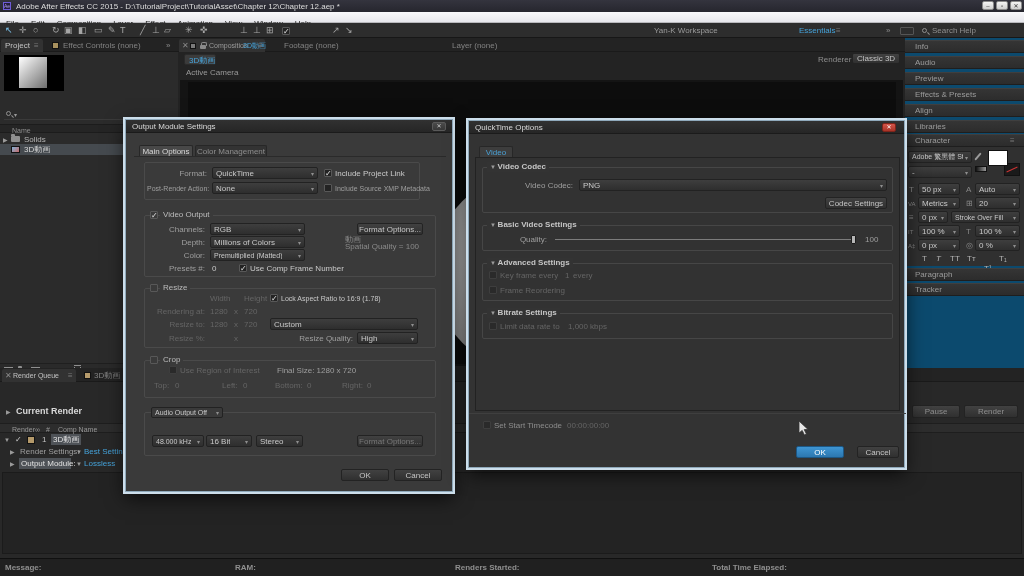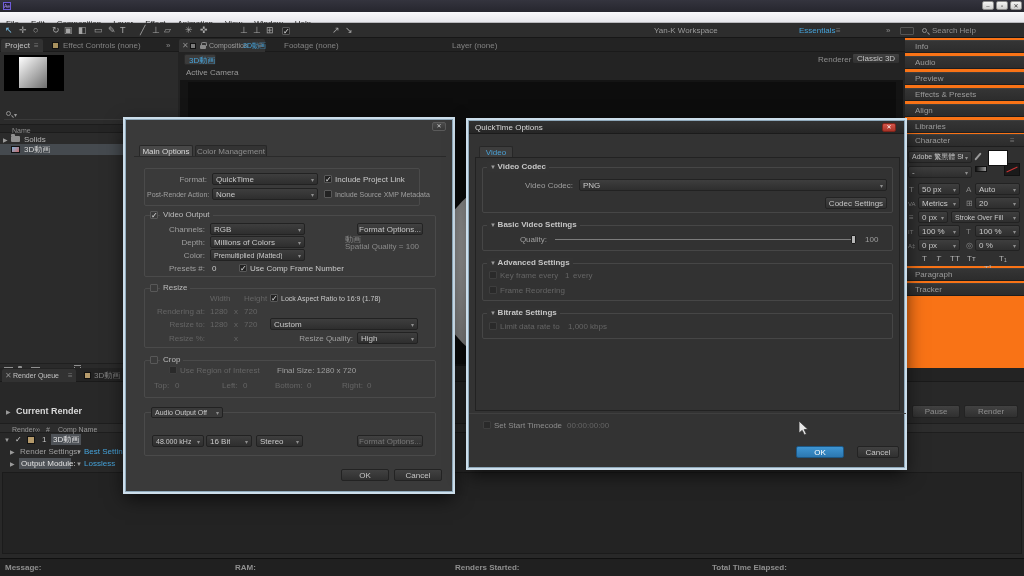--- a/index.html
+++ b/index.html
@@ -65,20 +65,21 @@
   .trash{position:absolute;width:7px;height:7px;border:1px solid #8f8f8f;border-top:none;border-radius:0 0 1px 1px}
   .trash::before{content:"";position:absolute;top:-2px;left:-1px;width:7px;height:1px;background:#8f8f8f}
   .dropper{position:absolute;width:2px;height:9px;background:#9a9a9a;transform:rotate(40deg);border-radius:1px}
   .caret{position:absolute;font-size:6px;color:#9a9a9a;line-height:8px}
 </style>
 </head>
 <body>
 
 <div class="p" id="titlebar">
   <div class="p" style="left:3px;top:2px;width:8px;height:8px;background:#241d3d;border:1px solid #6e5bd8;color:#b2a3f2;font-size:5px;line-height:6px;text-align:center">Ae</div>
+  <span class="t" style="left:16px;top:2px;color:#dcdcdc">Adobe After Effects CC 2015 - D:\TutorialProject\TutorialAsset\Chapter 12\Chapter 12.aep *</span>
   <div class="p" style="left:982px;top:1px;width:12px;height:9px;background:linear-gradient(#f4f4f4,#cfcfcf);border:1px solid #8a8a8a;border-radius:2px;color:#333;font-size:6px;line-height:8px;text-align:center">–</div>
   <div class="p" style="left:996px;top:1px;width:12px;height:9px;background:linear-gradient(#f4f4f4,#cfcfcf);border:1px solid #8a8a8a;border-radius:2px;color:#333;font-size:6px;line-height:8px;text-align:center">▫</div>
   <div class="p" style="left:1010px;top:1px;width:12px;height:9px;background:linear-gradient(#f4f4f4,#cfcfcf);border:1px solid #8a8a8a;border-radius:2px;color:#333;font-size:6px;line-height:8px;text-align:center">✕</div>
 </div>
 
 <div class="p" id="menubar">
   <span>File</span><span>Edit</span><span>Composition</span><span>Layer</span><span>Effect</span><span>Animation</span><span>View</span><span>Window</span><span>Help</span>
 </div>
 
 <div class="p" id="toolbar">
@@ -170,21 +171,21 @@
       <span>Classic 3D</span>
     </div>
   <span class="t" style="left:8px;top:30px;color:#9a9a9a">Active Camera</span>
   <div class="p" style="left:2px;top:42px;width:723px;height:286px;background:#141414">
     <div class="p" style="left:8px;top:2px;width:708px;height:282px;background:#0d0d0d;overflow:hidden">
       <div class="p" style="left:245px;top:90px;width:200px;height:200px;border-radius:50%;background:radial-gradient(circle at 42% 38%,#c4c4c4,#8d8d8d 68%,#6c6c6c)"></div>
     </div>
   </div>
 </div>
 
-<div class="panel" style="left:905px;top:38px;width:119px;height:330px;background:#f97316">
+<div class="panel" style="left:905px;top:38px;width:119px;height:330px;background:#0c4a6e">
   <div class="ph" style="top:2px">Info</div>
   <div class="ph" style="top:18px">Audio</div>
   <div class="ph" style="top:34px">Preview</div>
   <div class="ph" style="top:50px">Effects &amp; Presets</div>
   <div class="ph" style="top:66px">Align</div>
   <div class="ph" style="top:82px">Libraries</div>
   <div class="ph" style="top:96px">
     <span>Character</span>
     <span class="t" style="left:105px;top:1px;color:#777">≡</span>
   </div>
@@ -315,27 +316,28 @@
 </div>
 
 <div class="p" style="left:0;top:558px;width:1024px;height:18px;background:#202020;border-top:1px solid #101010">
   <span class="t" style="left:5px;top:4px;color:#8f8f8f;font-weight:bold">Message:</span>
   <span class="t" style="left:235px;top:4px;color:#8f8f8f;font-weight:bold">RAM:</span>
   <span class="t" style="left:455px;top:4px;color:#8f8f8f;font-weight:bold">Renders Started:</span>
   <span class="t" style="left:712px;top:4px;color:#8f8f8f;font-weight:bold">Total Time Elapsed:</span>
 </div>
 
 <div class="dlg" style="left:125px;top:119px;width:328px;height:373px;background:#3a3a3a">
+  <div class="dtitle"><span>Output Module Settings</span></div>
   <div class="dclose" style="left:306px">✕</div>
 
   <div class="dtab" style="left:13px;top:25px;width:54px;background:#484848;color:#d8d8d8"><span>Main Options</span></div>
   <div class="dtab" style="left:69px;top:25px;width:72px;background:#333;color:#8e8e8e"><span>Color Management</span></div>
   <div class="p" style="left:8px;top:36px;width:312px;height:1px;background:#2a2a2a"></div>
 
-  <div class="grp" style="left:18px;top:48px;width:276px;height:38px">
+  <div class="grp" style="left:18px;top:42px;width:276px;height:38px">
     <span class="lbl lblr" style="left:2px;top:6px;width:60px">Format:</span>
     <div class="dd" style="left:67px;top:4px;width:106px">
       <span class="dv">QuickTime</span>
         <span class="ar">▾</span>
     </div>
     <div class="cb" style="left:179px;top:6px"><span>✓</span></div>
     <span class="lbl val" style="left:190px;top:6px">Include Project Link</span>
     <span class="lbl lblr" style="left:2px;top:21px;width:60px;font-size:7px">Post-Render Action:</span>
     <div class="dd" style="left:67px;top:19px;width:106px">
       <span class="dv">None</span>

